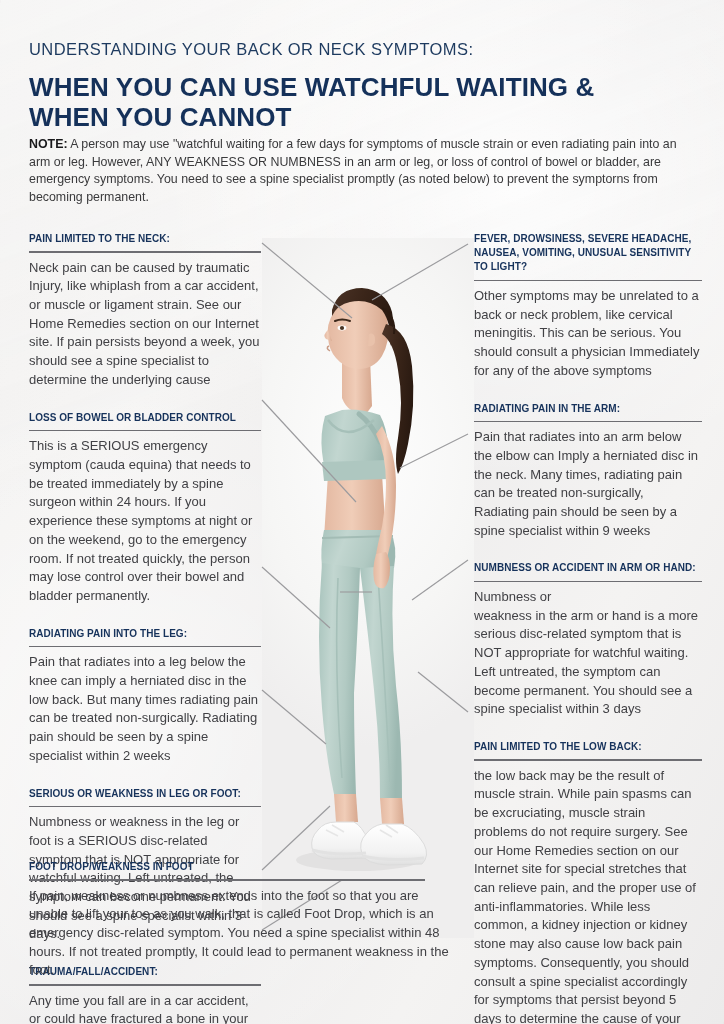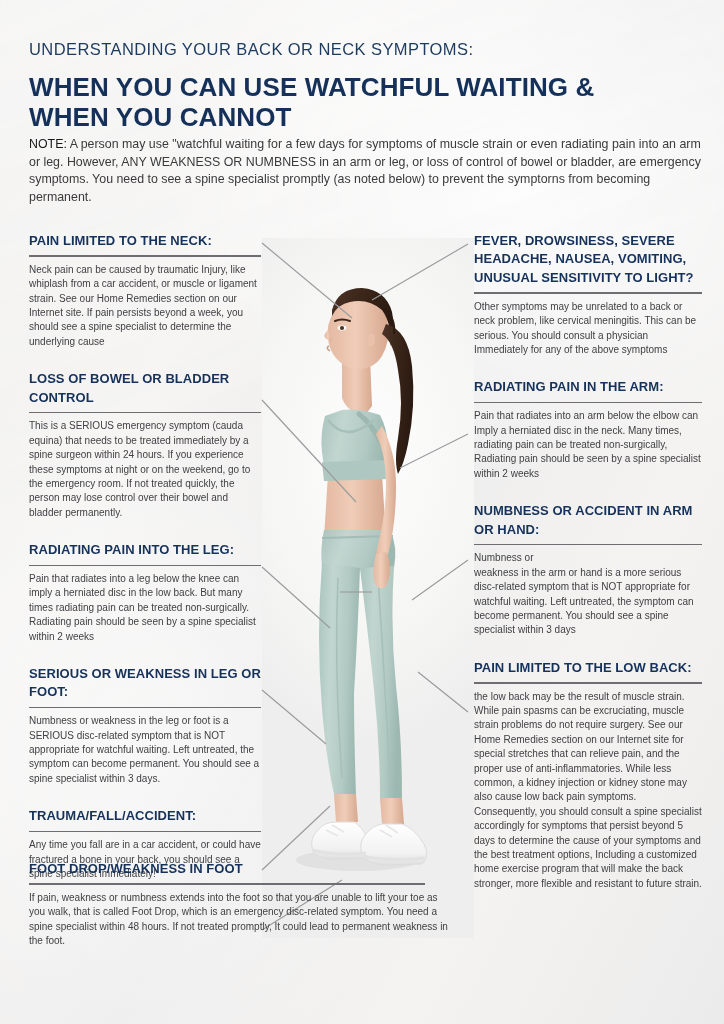--- a/index.html
+++ b/index.html
@@ -61,49 +61,49 @@
 
   .note {
     position: absolute;
     left: 29px;
     top: 136px;
     width: 672px;
     font-size: 12.4px;
     line-height: 1.42;
     color: #3a3a3c;
   }
-  .note b { color: #19191b; font-weight: normal; }
+  .note b { color: #19191b; font-weight: bold; }
 
   
   .col {
     position: absolute;
     top: 232px;
   }
   .col.left  { left: 29px;  width: 232px; }
   .col.right { left: 474px; width: 228px; }
 
   .block { margin-bottom: 21px; }
 
   .block h3 {
-    font-size: 13px;
+    font-size: 10px;
     font-weight: bold;
     line-height: 1.42;
     color: #16325b;
     letter-spacing: .05px;
   }
 
   .rule {
     height: 1.4px;
     background: #6d6d72;
     margin: 5px 0 6px 0;
     width: 100%;
   }
 
   .block p {
-    font-size: 10px;
+    font-size: 13px;
     line-height: 1.44;
     color: #414145;
   }
 
   
   .block.wide { width: 424px; }
 
   
   .figure-wrap {
     position: absolute;
@@ -290,21 +290,21 @@
 
     <div class="block">
       <h3>FEVER, DROWSINESS, SEVERE HEADACHE, NAUSEA, VOMITING, UNUSUAL SENSITIVITY TO LIGHT?</h3>
       <div class="rule"></div>
       <p>Other symptoms may be unrelated to a back or neck problem, like cervical meningitis. This can be serious. You should consult a physician Immediately for any of the above symptoms</p>
     </div>
 
     <div class="block">
       <h3>RADIATING PAIN IN THE ARM:</h3>
       <div class="rule"></div>
-      <p>Pain that radiates into an arm below the elbow can Imply a herniated disc in the neck. Many times, radiating pain can be treated non-surgically, Radiating pain should be seen by a spine specialist within 2 weeks</p>
+      <p>Pain that radiates into an arm below the elbow can Imply a herniated disc in the neck. Many times, radiating pain can be treated non-surgically, Radiating pain should be seen by a spine specialist within 9 weeks</p>
     </div>
 
     <div class="block">
       <h3>NUMBNESS OR ACCIDENT IN ARM OR HAND:</h3>
       <div class="rule"></div>
       <p style="white-space:pre-line;">Numbness or
 weakness in the arm or hand is a more serious disc-related symptom that is NOT appropriate for watchful waiting. Left untreated, the symptom can become permanent. You should see a spine specialist within 3 days</p>
     </div>
 
     <div class="block">

